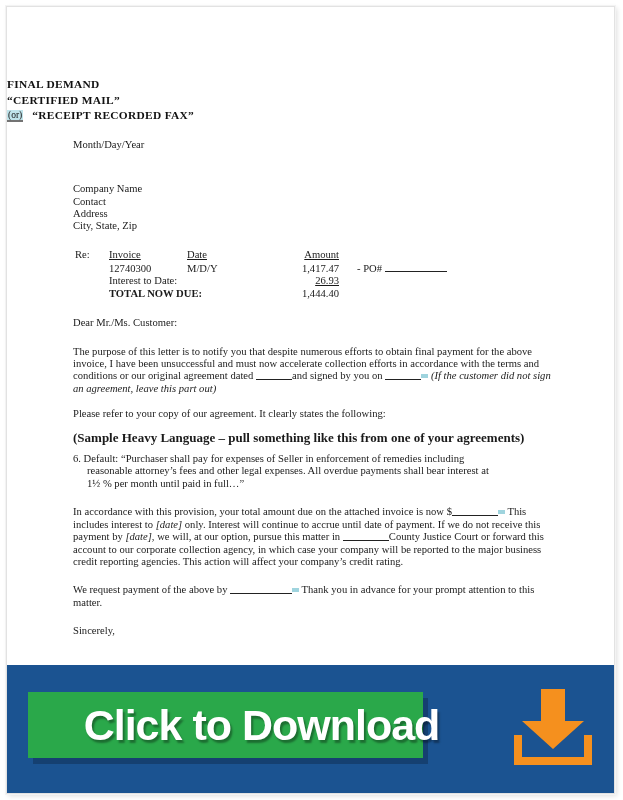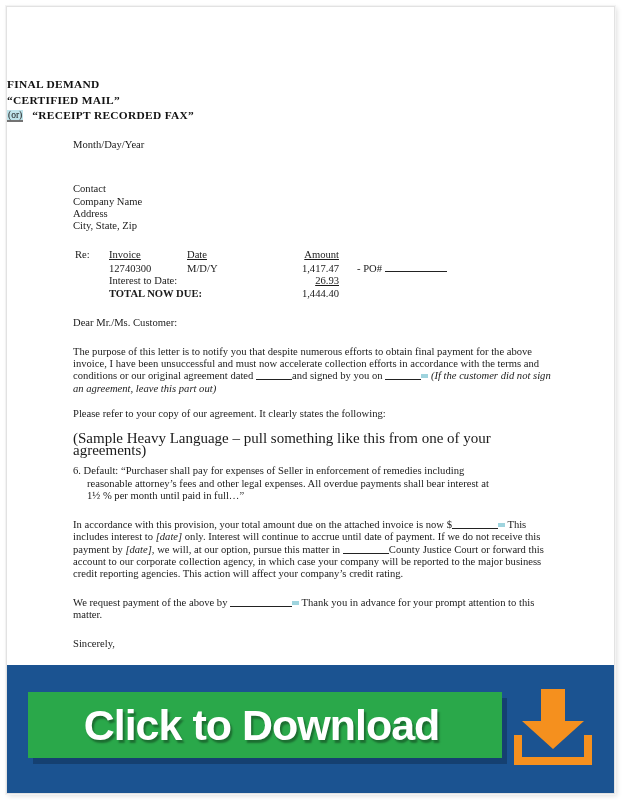--- a/index.html
+++ b/index.html
@@ -163,22 +163,22 @@
     vertical-align: -1px;
   }
   .hl-tick {
     display: inline-block;
     width: 7px;
     height: 4px;
     background: #9fd4de;
     vertical-align: 1px;
   }
   #sample-note {
-    font-weight: normal;
-    font-size: 15px;
+    font-weight: bold;
+    font-size: 13px;
   }
   #clause {
     margin-left: 0;
     text-indent: 0;
   }
   #clause .ind { display: block; padding-left: 14px; }
 
   
   #download-banner {
     position: absolute;
@@ -186,21 +186,21 @@
     top: 665px;
     width: 607px;
     height: 128px;
     background: #1B5391;
     overflow: hidden;
   }
   #download-button {
     position: absolute;
     left: 21px;
     top: 27px;
-    width: 474px;
+    width: 395px;
     height: 66px;
     background: #2AA84A;
     box-shadow: 5px 6px 0 rgba(0,0,0,0.22);
     cursor: pointer;
   }
   #download-label {
     position: absolute;
     left: 0; top: 0;
     width: 467px;
     height: 66px;
@@ -240,22 +240,22 @@
     </div>
 
     <div id="letter">
 
       <div id="date-line" class="blk">Month/Day/Year</div>
 
       <div class="gap-16"></div>
       <div class="gap-16"></div>
 
       <div id="address-block" class="blk">
+        <div>Company Name</div>
         <div>Contact</div>
-        <div>Company Name</div>
         <div>Address</div>
         <div>City, State, Zip</div>
       </div>
 
       <div class="gap-16"></div>
 
       <table id="invoice-table">
         <tbody>
             <tr>
           <td class="c-re">Re:</td>

